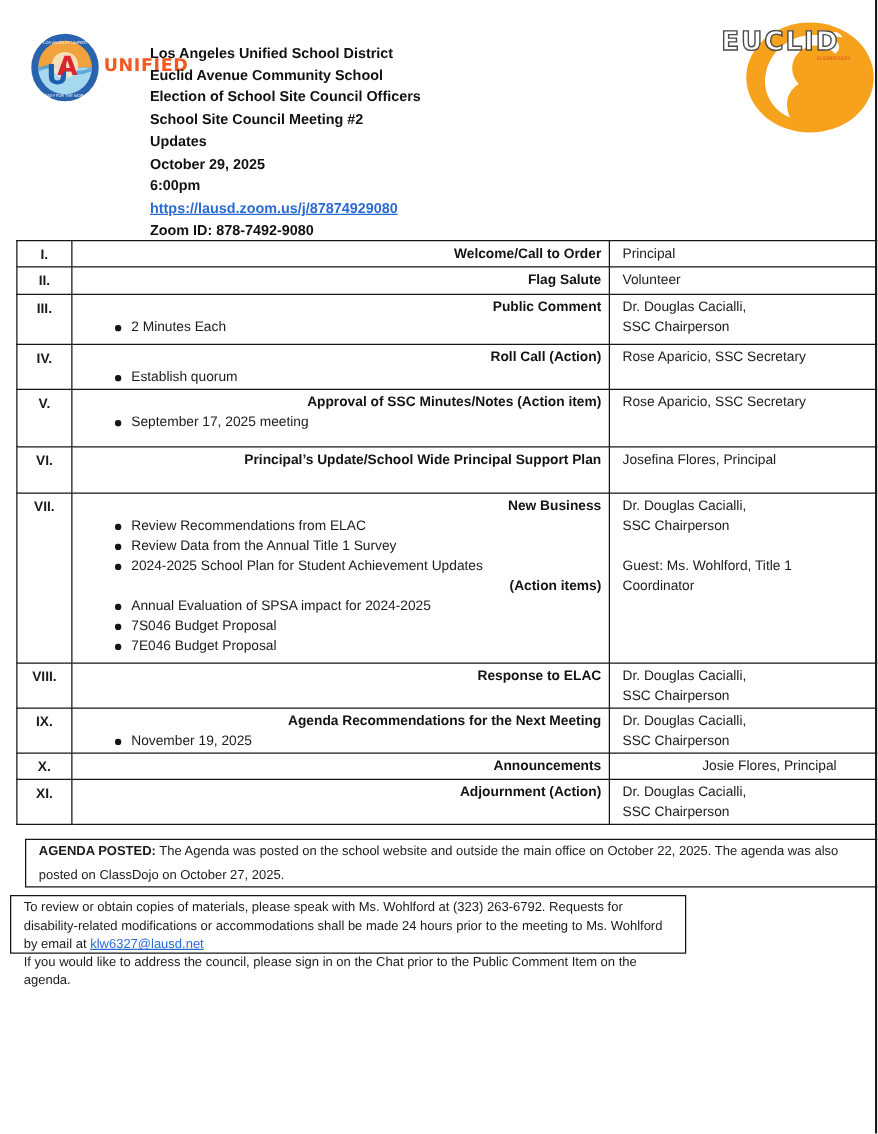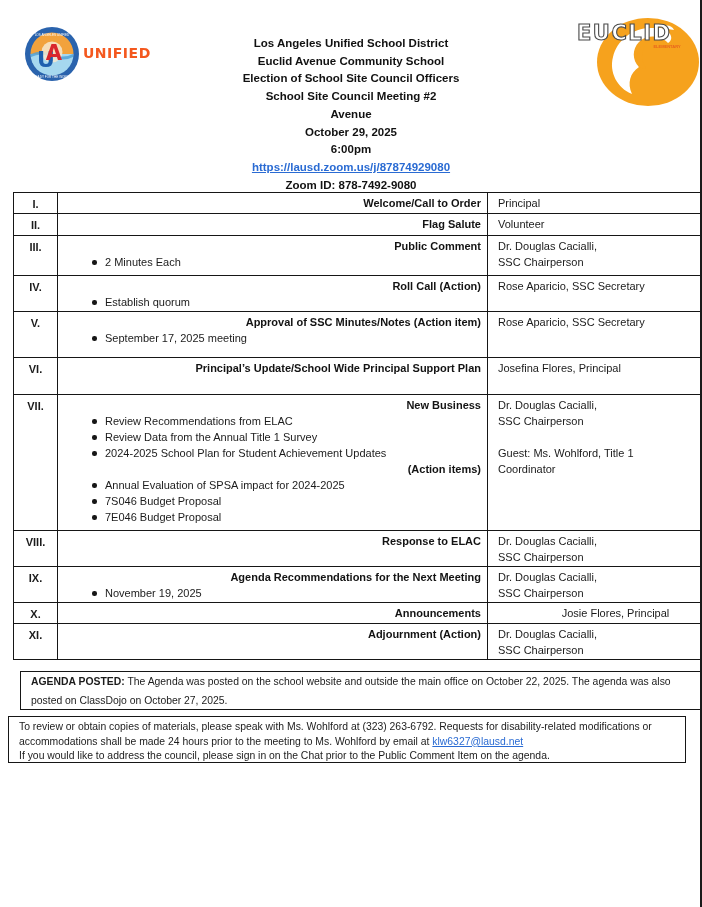--- a/index.html
+++ b/index.html
@@ -8,42 +8,42 @@
   .scan-edge{position:absolute;top:0;right:0;width:2px;height:100%;background:#1a1a1a;}
 
   
   .lausd-logo{position:absolute;left:24px;top:26px;display:flex;align-items:center;}
   .lausd-wordmark{margin-left:3px;line-height:1;}
   .lausd-acronym{font-size:30px;font-weight:bold;letter-spacing:0px;font-family:"DejaVu Sans",sans-serif;}
   .lausd-tagline{font-size:14px;font-weight:bold;color:#f4581e;letter-spacing:.5px;margin-top:-2px;
                  font-family:"DejaVu Sans",sans-serif;}
   .euclid-logo{position:absolute;left:575px;top:10px;}
 
-  .header-text{position:absolute;left:120px;right:120px;top:35px;text-align:center;
+  .header-text{position:absolute;left:120px;right:120px;top:35px;
                font-weight:bold;font-size:11.5px;line-height:17.7px;color:#111;}
   .zoom-link{display:block;color:#2a6bd3;text-decoration:underline;font-weight:bold;}
   .zoom-id{color:#111;}
 
   
   .agenda{position:absolute;left:13px;top:192px;width:677px;border-collapse:collapse;
           table-layout:fixed;font-size:11px;line-height:16px;}
   .agenda td{border:1.6px solid #161616;vertical-align:top;padding:2px 6px 1px 6px;}
   .col-num{width:31px;text-align:center;font-weight:bold;padding-top:3px !important;}
   .col-item{width:411px;padding-left:12px !important;}
   .col-lead{width:235px;padding-left:10px !important;}
   .item-title,.item-subtitle{font-weight:bold;color:#131313;text-align:right;}
   .bullet-line{position:relative;margin-left:20px;padding-left:15px;}
   .bullet-line .dot{position:absolute;left:2px;top:6px;width:4.5px;height:4.5px;border-radius:50%;background:#161616;}
   .lead-line{min-height:16px;}
 
   
   .posted-box{position:absolute;left:8px;top:671px;width:684px;height:39px;box-sizing:border-box;
               border:1.8px solid #161616;font-size:10.4px;line-height:18.5px;padding:1px 10px 0 10px;margin-left:12px;}
   .posted-label{font-weight:bold;}
-  .note-box{position:absolute;left:8px;top:716px;width:678px;height:47px;box-sizing:border-box;
+  .note-box{position:absolute;left:8px;top:716px;width:541px;height:47px;box-sizing:border-box;
             border:1.8px solid #161616;font-size:10.4px;line-height:14.6px;padding:3px 10px 0 10px;}
   .email-link{color:#2a6bd3;text-decoration:underline;}
 </style>
 </head>
 <body>
 
 <div class="page">
 
   <div class="lausd-logo">
     <svg width="56" height="56" viewBox="0 0 56 56">
@@ -71,21 +71,21 @@
       <text x="2" y="30" font-family="DejaVu Sans, sans-serif" font-size="21" font-weight="bold" letter-spacing="1.5" fill="#ffffff" stroke="#4a4a4a" stroke-width="1.1">EUCLID</text>
       <text x="92" y="38" font-family="Liberation Sans, sans-serif" font-size="4" font-weight="bold" fill="#e8641e" text-anchor="middle">ELEMENTARY</text>
     </svg>
   </div>
 
   <div class="header-text">
     <div>Los Angeles Unified School District</div>
     <div>Euclid Avenue Community School</div>
     <div>Election of School Site Council Officers</div>
     <div>School Site Council Meeting #2</div>
-    <div>Avenue</div>
+    <div>Updates</div>
     <div>October 29, 2025</div>
     <div>6:00pm</div>
     <a class="zoom-link" href="#">https://lausd.zoom.us/j/87874929080</a>
     <div class="zoom-id">Zoom ID: 878-7492-9080</div>
   </div>
 
   <table class="agenda">
     <tbody>
         <tr style="height: 20px;">
           <td class="col-num">I.</td>

